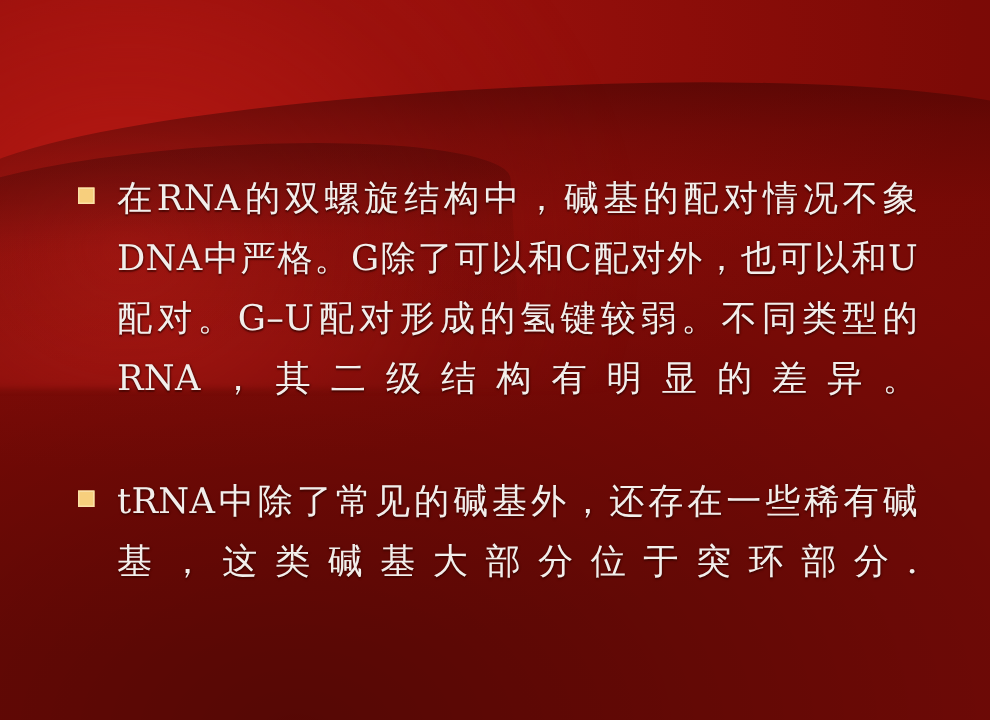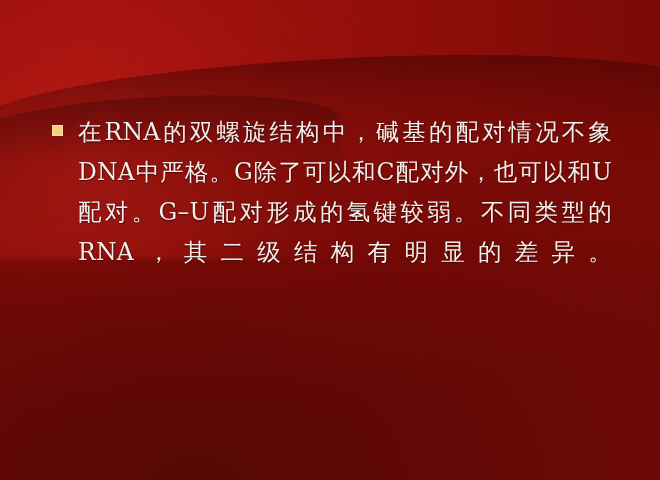--- a/index.html
+++ b/index.html
@@ -148,15 +148,19 @@
   <div class="bg-swoosh-2"></div>
   <div class="bg-vignette"></div>
 
   <div class="body-block">
 
     <div class="bullet-row">
       <span class="bullet-marker"></span>
       <span class="bullet-text">在RNA的双螺旋结构中，碱基的配对情况不象DNA中严格。G除了可以和C配对外，也可以和U配对。G–U配对形成的氢键较弱。不同类型的RNA，其二级结构有明显的差异。</span>
     </div>
 
+    <div class="bullet-row">
+      <span class="bullet-marker"></span>
+      <span class="bullet-text">tRNA中除了常见的碱基外，还存在一些稀有碱基，这类碱基大部分位于突环部分.</span>
+    </div>
 
   </div>
 </div>
 
 </body></html>

